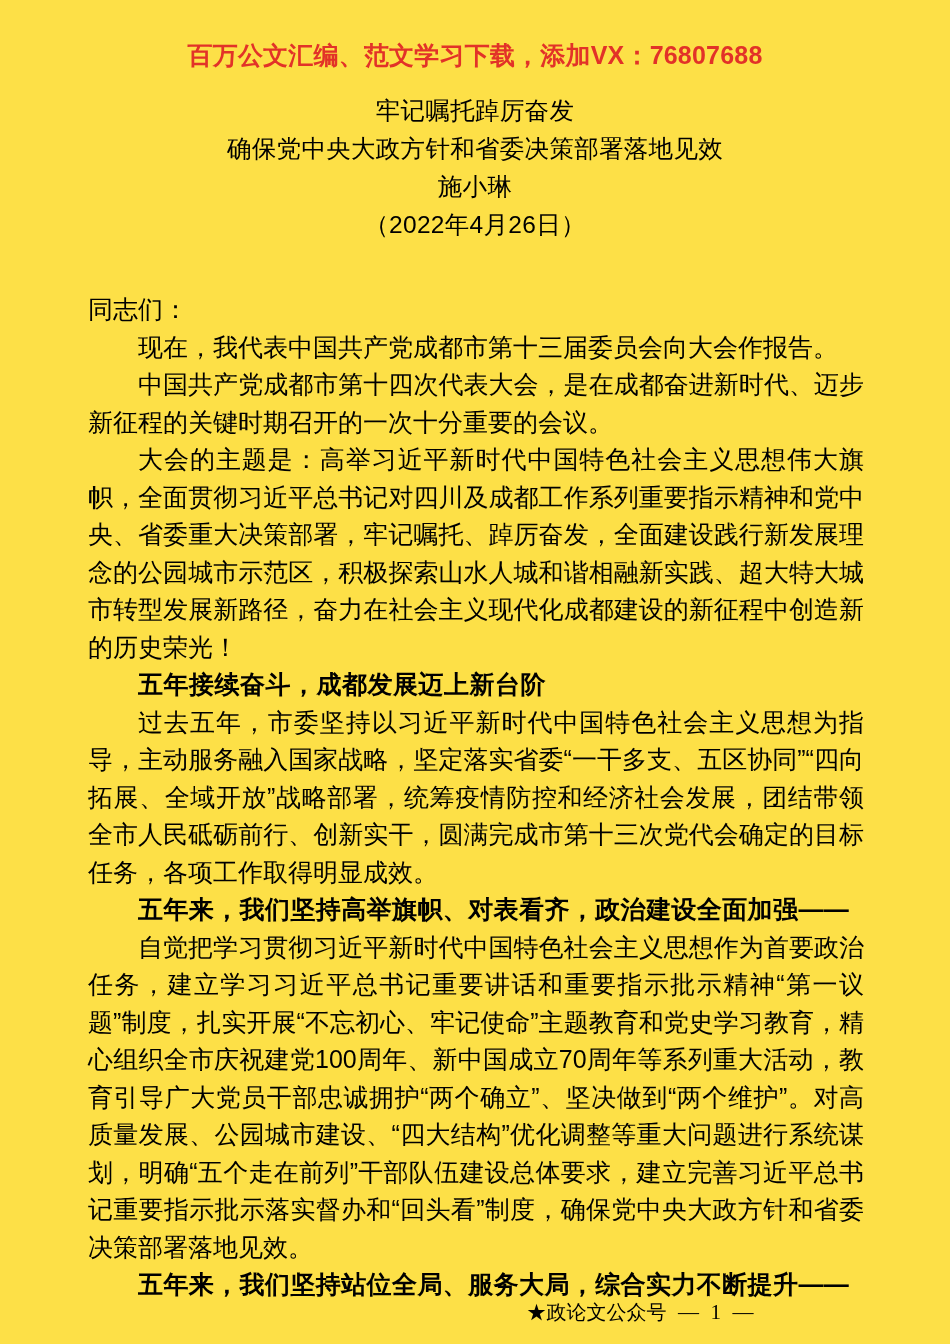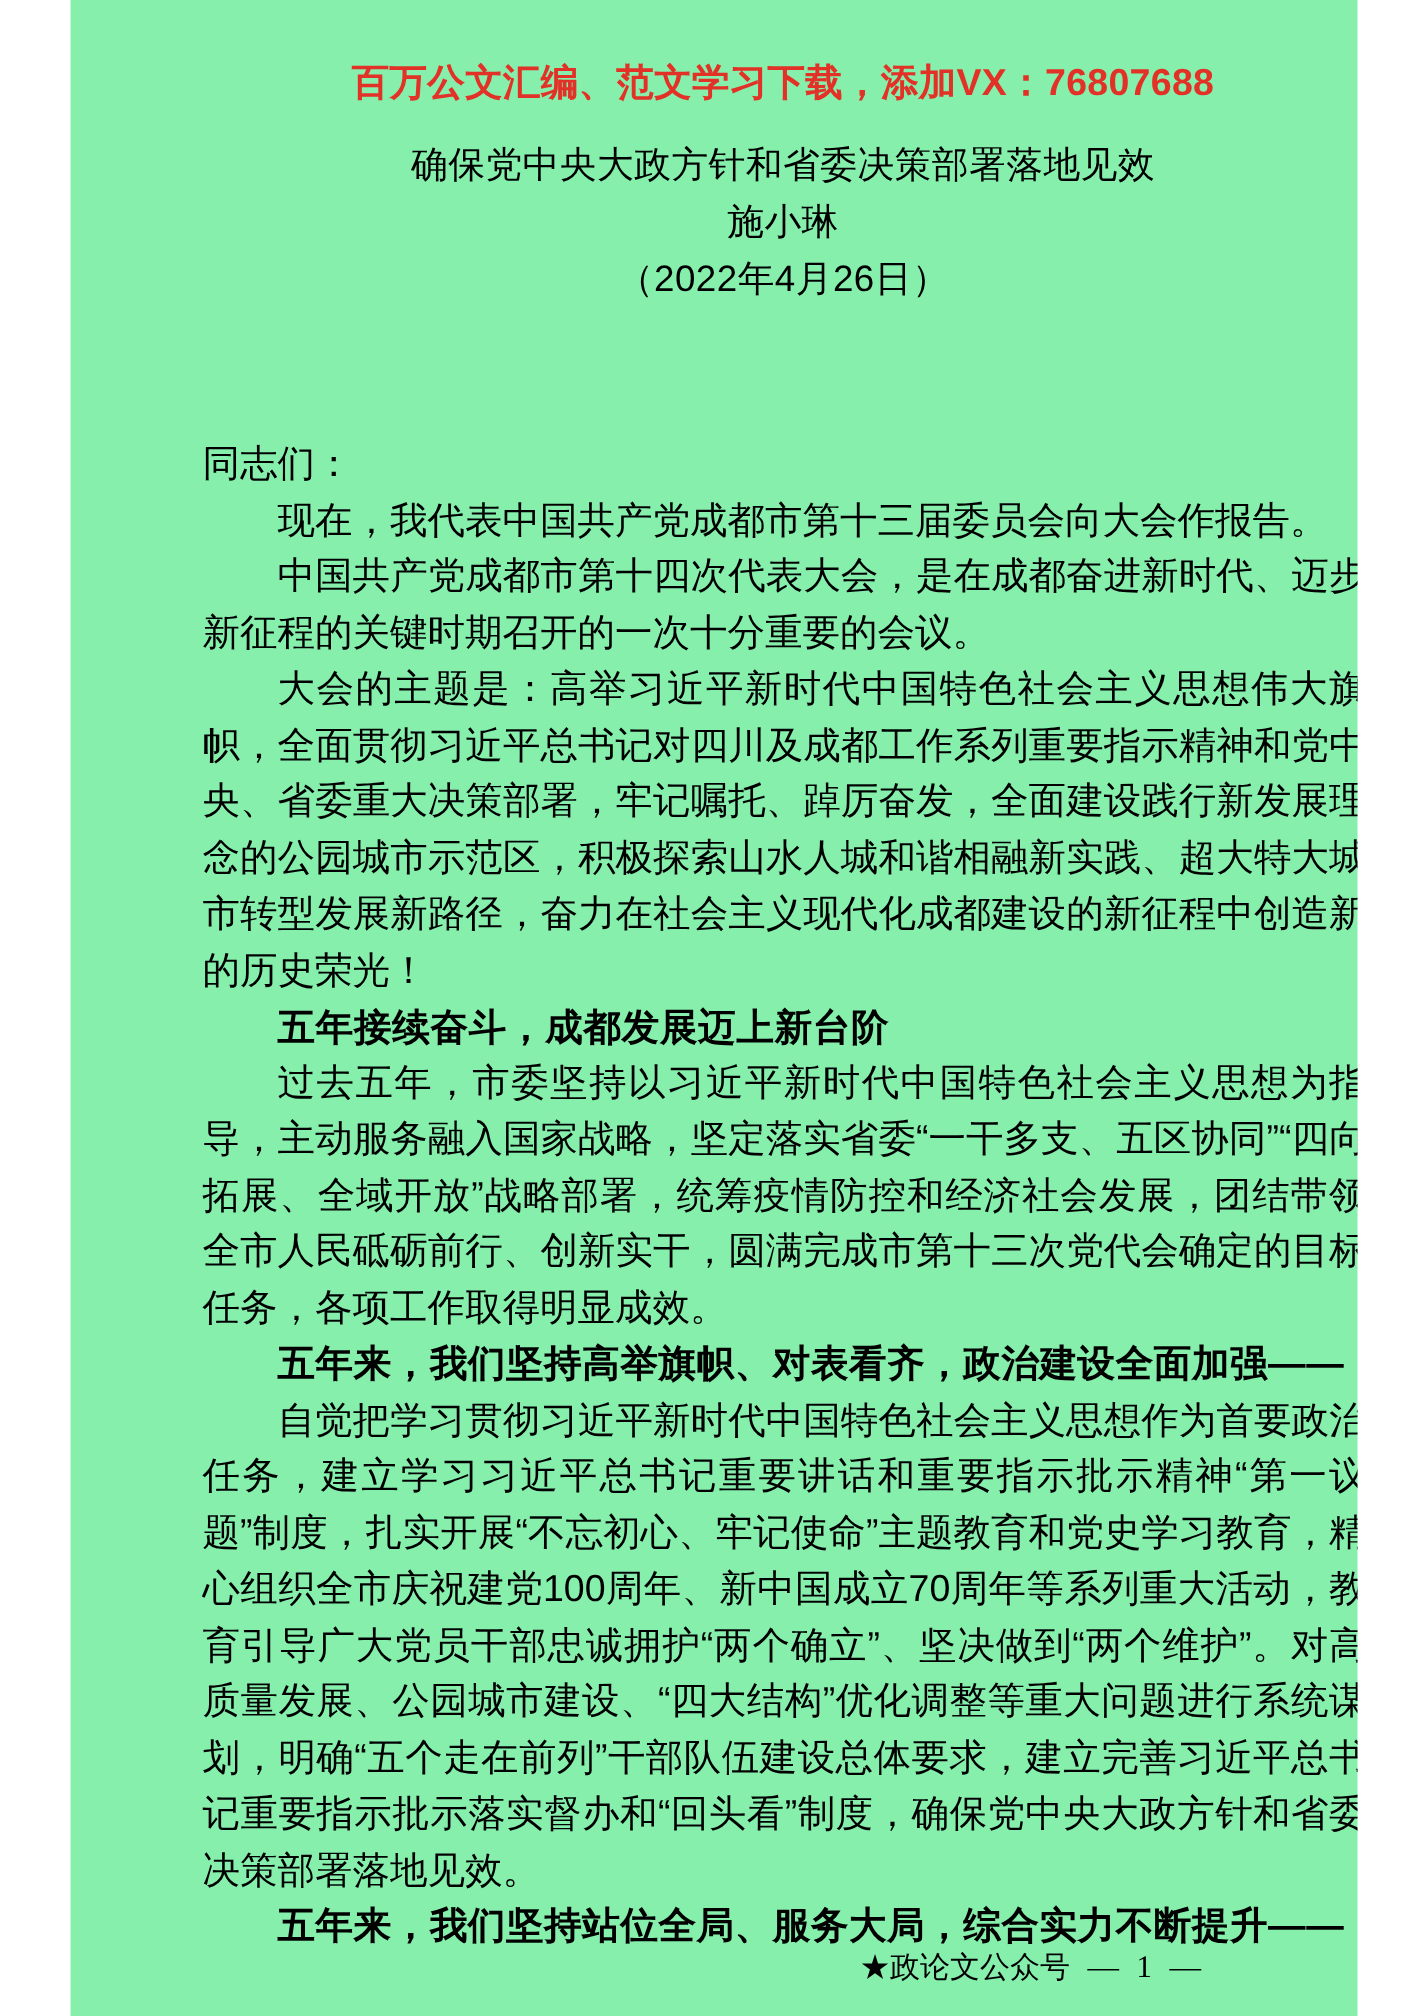--- a/index.html
+++ b/index.html
@@ -6,26 +6,25 @@
     margin: 0;
     padding: 0;
     background: #ffffff;
   }
   body {
     font-family: "Liberation Sans", "DejaVu Sans", sans-serif;
     color: #000000;
   }
   #page {
     position: relative;
-    width: 858px;
+    width: 950px;
     height: 1344px;
-    background: #86efac;
+    background: #fde047;
     overflow: hidden;
     box-sizing: border-box;
-    margin-left: 47px;
   }
 
   
   .watermark {
     position: absolute;
     top: 42px;
     left: 0;
     width: 950px;
     text-align: center;
     color: #e23228;
@@ -114,20 +113,21 @@
   }
 </style>
 </head>
 <body>
 
 <div id="page">
 
   <div class="watermark">百万公文汇编、范文学习下载，添加VX：76807688</div>
 
   <div class="title-block">
+    <div class="title-line">牢记嘱托踔厉奋发</div>
     <div class="title-line">确保党中央大政方针和省委决策部署落地见效</div>
     <div class="title-line">施小琳</div>
     <div class="title-line">（2022年4月26日）</div>
   </div>
 
   <div class="body-area">
     <p class="para">同志们：</p>
     <p class="para indent">现在，我代表中国共产党成都市第十三届委员会向大会作报告。</p>
     <p class="para indent">中国共产党成都市第十四次代表大会，是在成都奋进新时代、迈步新征程的关键时期召开的一次十分重要的会议。</p>
     <p class="para indent">大会的主题是：高举习近平新时代中国特色社会主义思想伟大旗帜，全面贯彻习近平总书记对四川及成都工作系列重要指示精神和党中央、省委重大决策部署，牢记嘱托、踔厉奋发，全面建设践行新发展理念的公园城市示范区，积极探索山水人城和谐相融新实践、超大特大城市转型发展新路径，奋力在社会主义现代化成都建设的新征程中创造新的历史荣光！</p>

